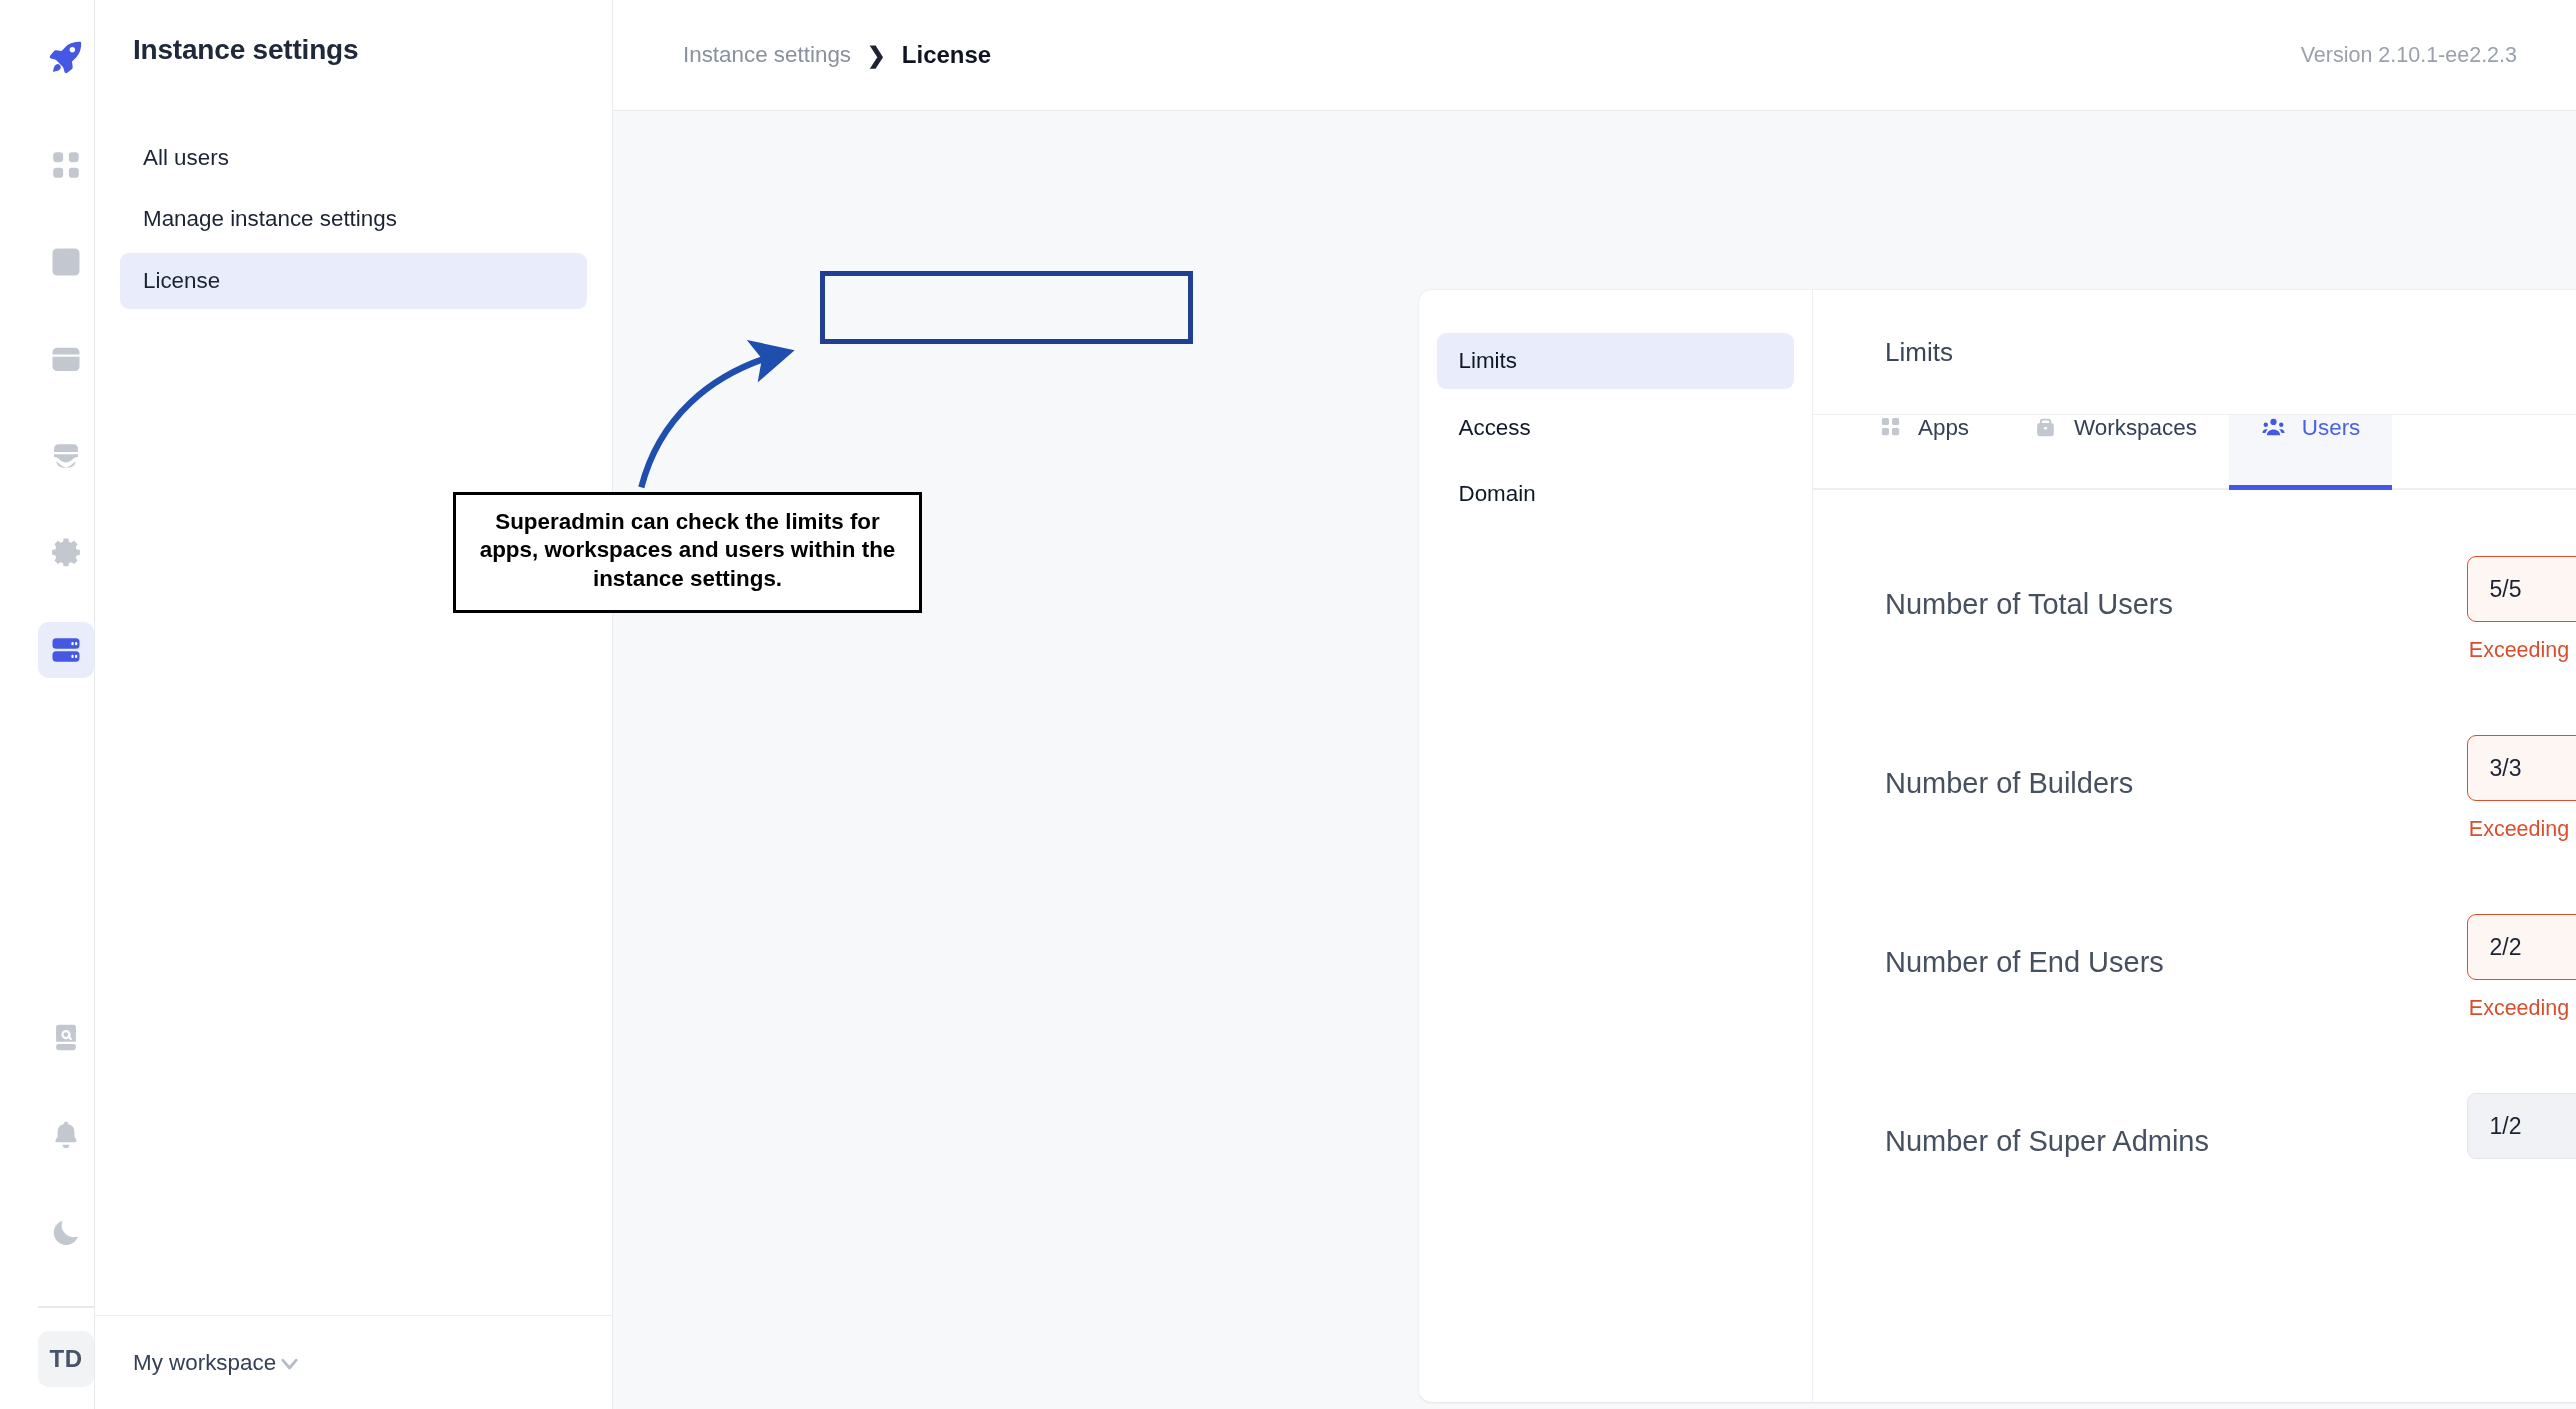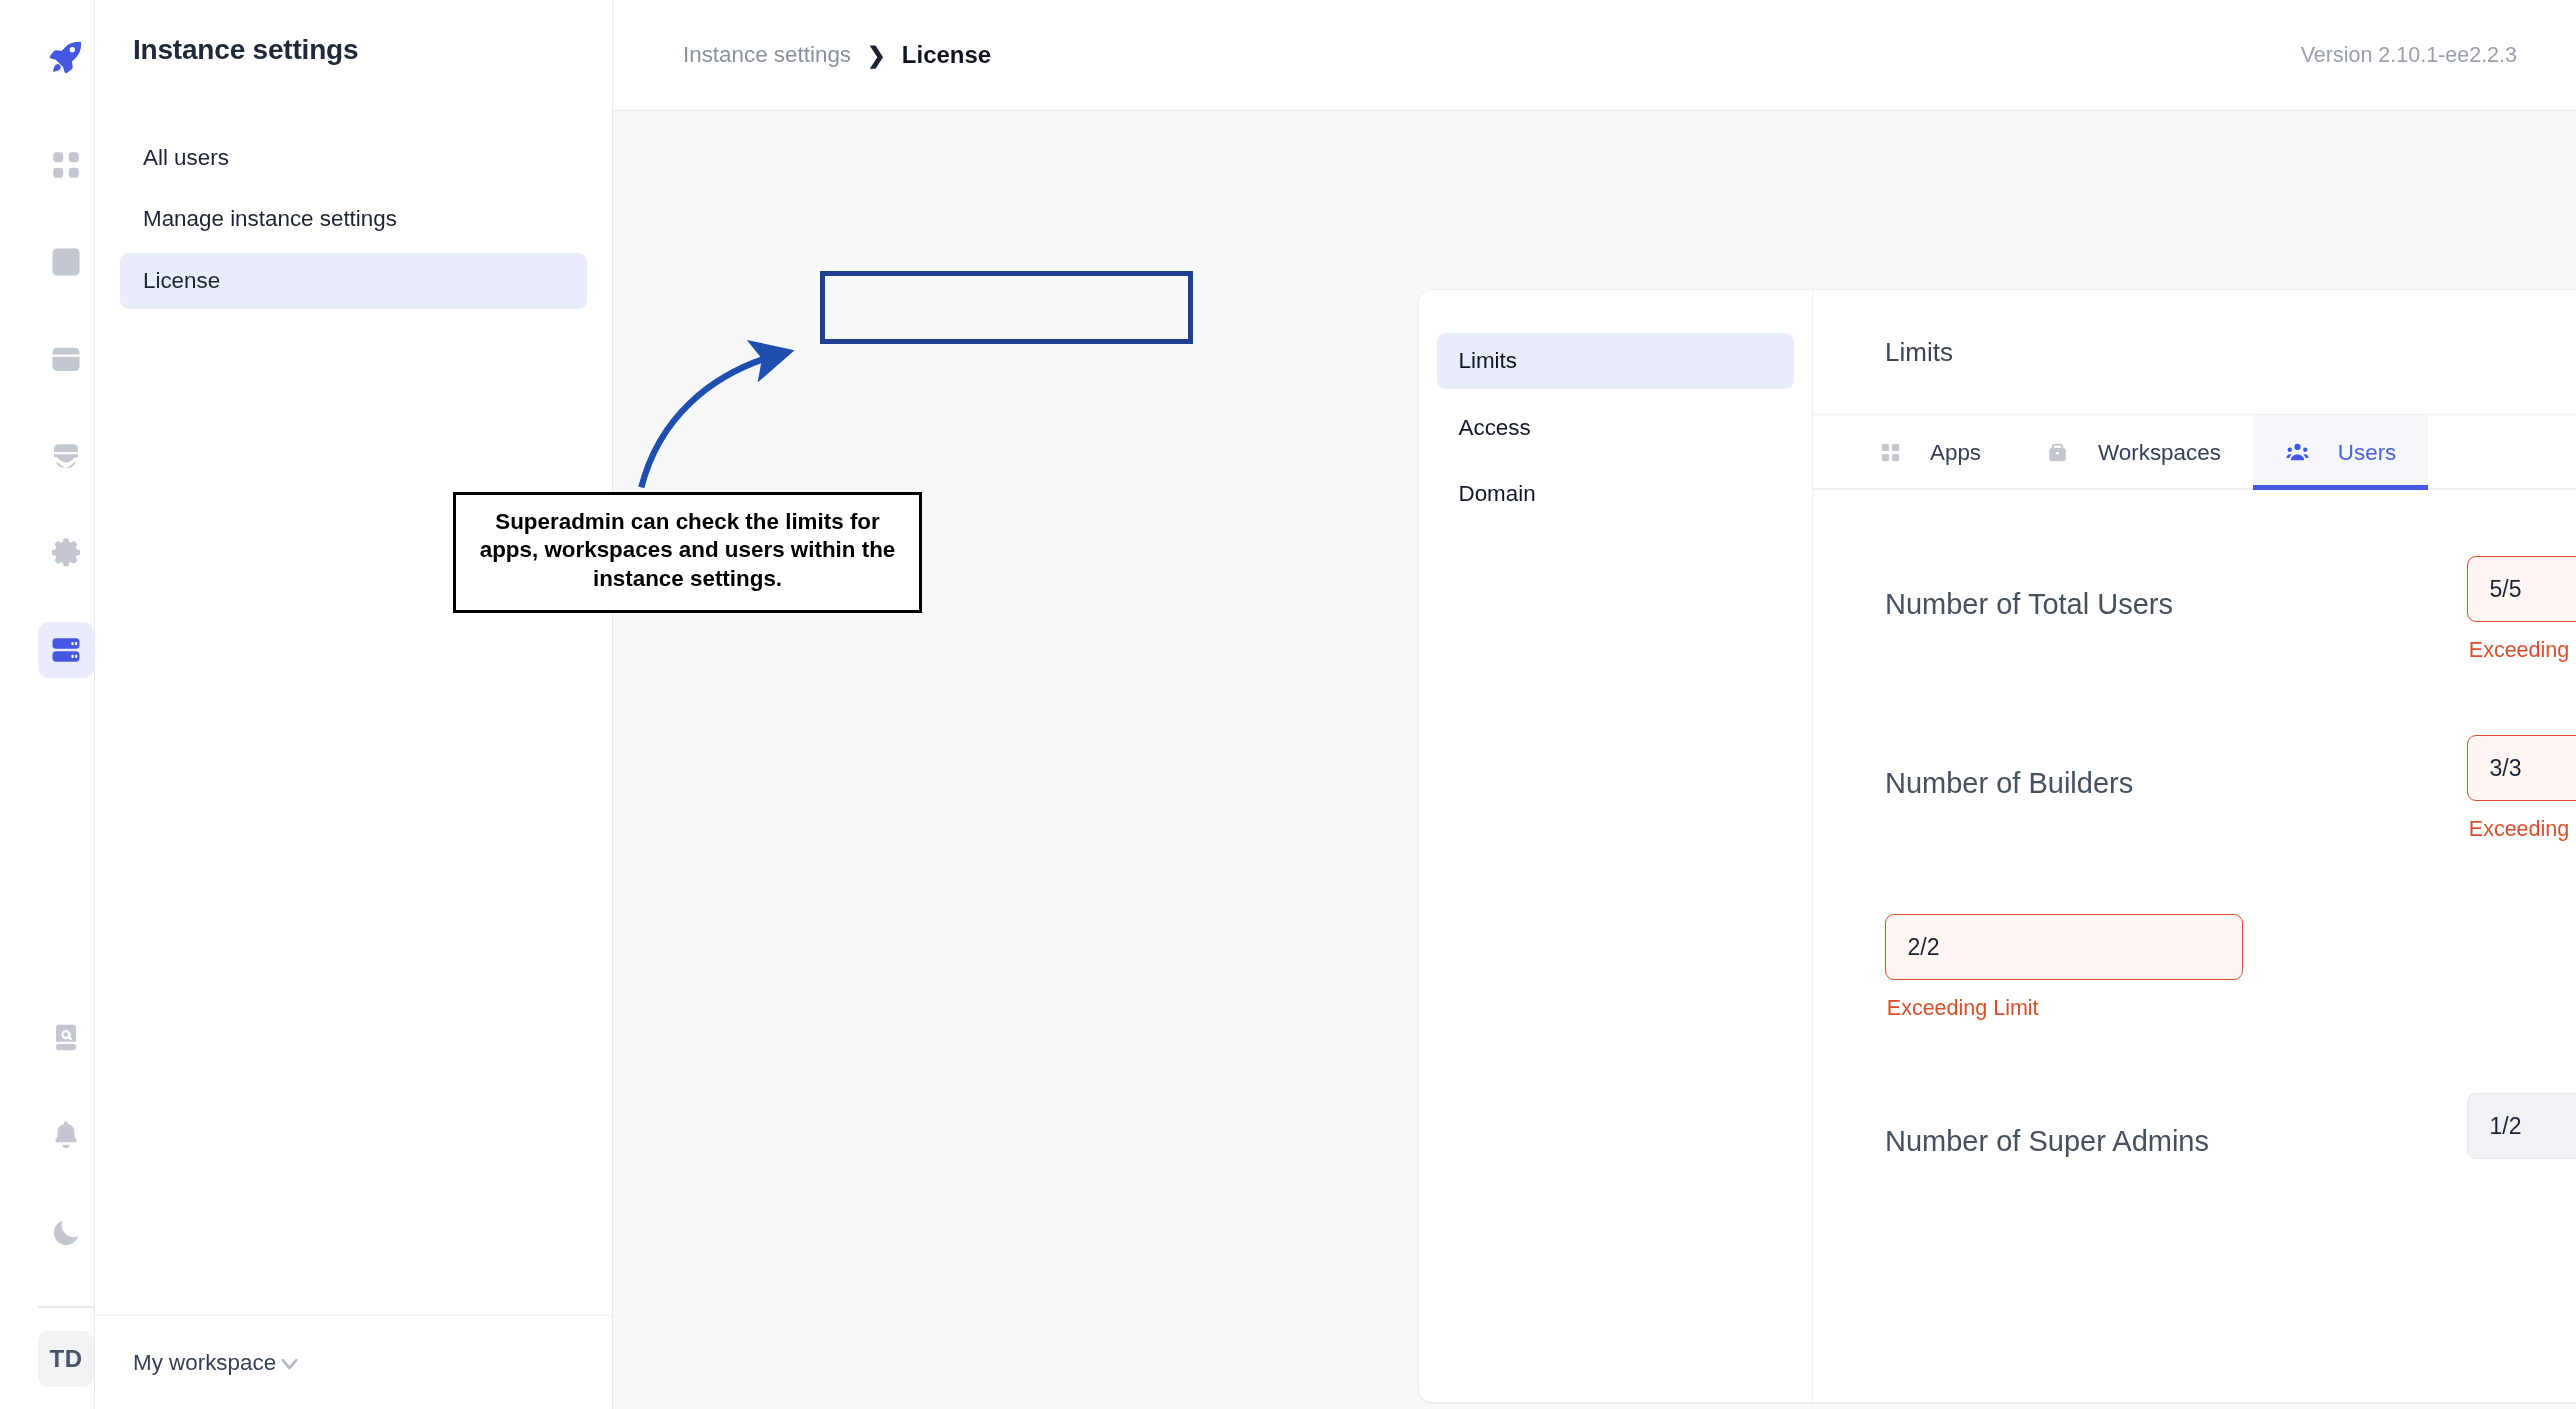--- a/index.html
+++ b/index.html
@@ -92,21 +92,21 @@
     height: 125px; flex:0 0 125px; border-bottom: 1.8px solid #eceef1;
     display:flex; align-items:center; padding: 0 88px 0 72px;
   }
   .limits-title { font-size: 26px; color:#3c4656; font-weight: 500; }
   .tabs { display:flex; height: 75px; flex:0 0 75px; position: relative; }
   .tabs::after {
     content:""; position:absolute; left:0; right: 87px; bottom:0;
     height:1.8px; background:#eceef1;
   }
   .tab {
-    display:flex; align-items:center; gap: 28px;
+    display:flex; gap: 16px;
     padding: 0 32px; font-size: 22.4px; color:#344054; position:relative;
   }
   .tab:first-child { margin-left: 34px; }
   .tab.active { color:#4a62e0; background:#f6f7fb; }
   .tab.active::after {
     content:""; position:absolute; left:0; right:0; bottom:0; height:5.4px; background:#4458e3; z-index:2;
   }
 
   .form { padding: 66px 0 0 72px; }
   .row { display:flex; align-items:flex-start; margin-bottom: 27px; position:relative; height: 152px; }
@@ -297,20 +297,21 @@
 
             <div class="row">
               <div class="row-label">Number of Builders</div>
               <div class="field-wrap">
                 <div class="field err">3/3</div>
                 <div class="err-msg">Exceeding Limit</div>
               </div>
             </div>
 
             <div class="row">
+              <div class="row-label">Number of End Users</div>
               <div class="field-wrap">
                 <div class="field err">2/2</div>
                 <div class="err-msg">Exceeding Limit</div>
               </div>
             </div>
 
             <div class="row">
               <div class="row-label">Number of Super Admins</div>
               <div class="field-wrap">
                 <div class="field">1/2</div>

